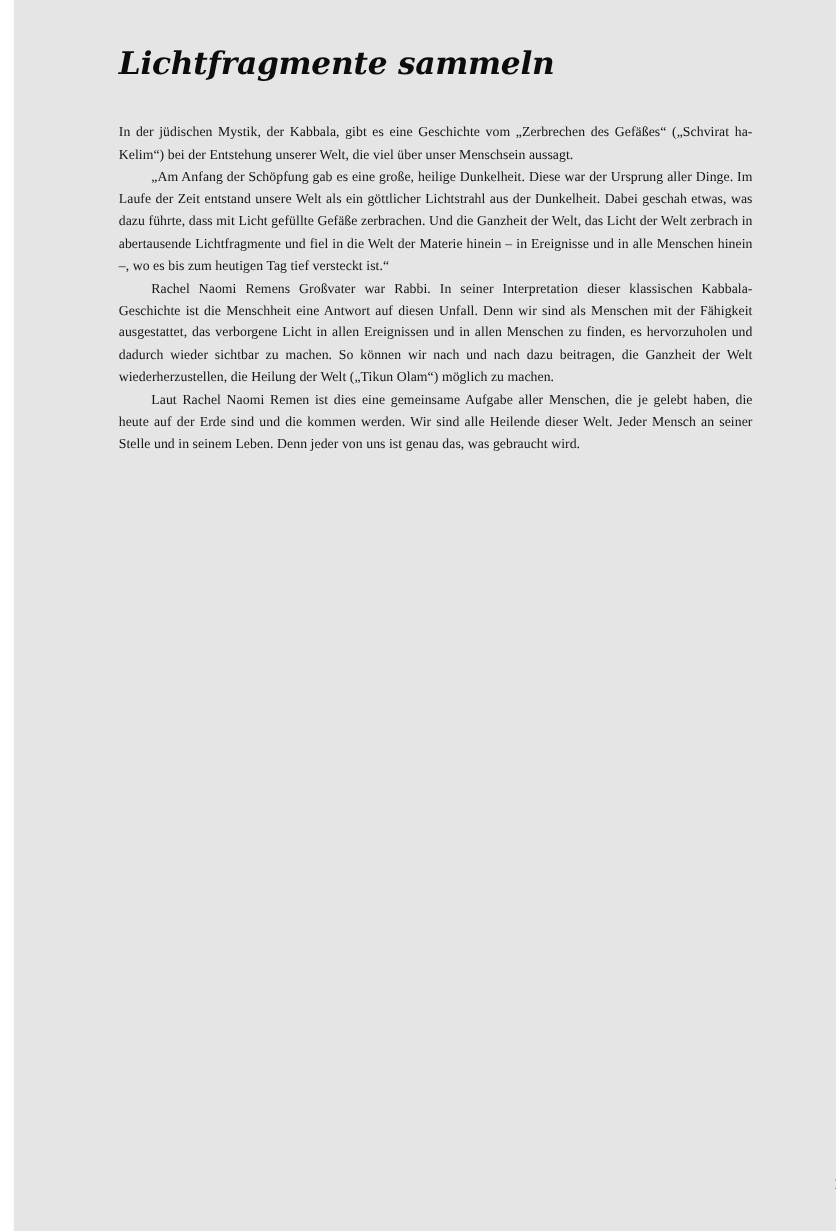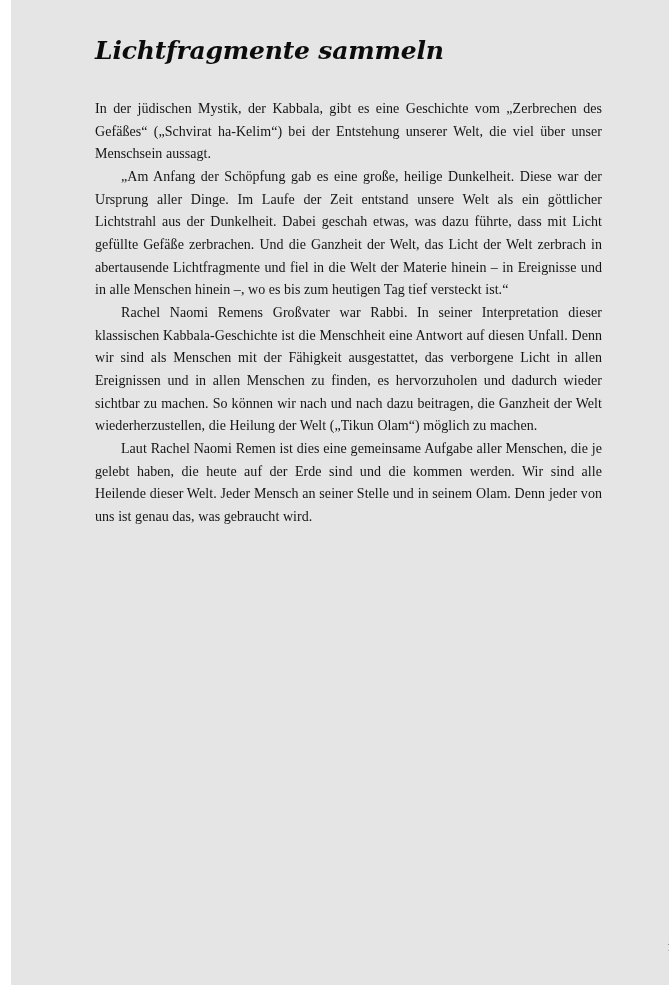--- a/index.html
+++ b/index.html
@@ -30,21 +30,21 @@
     font-style: italic;
     font-weight: 700;
     font-size: 25px;
     line-height: 1.2;
     letter-spacing: -0.2px;
     margin: 0 0 32px 0;
     color: #0c0c0c;
   }
   .body-text p {
     margin: 0;
-    font-size: 14px;
+    font-size: 11px;
     line-height: 1.62;
     text-align: justify;
     text-justify: inter-word;
     hyphens: manual;
     color: #141414;
     letter-spacing: 0.05px;
   }
   .body-text p.indent {
     text-indent: 26px;
   }
@@ -61,16 +61,16 @@
 </style>
 </head>
 <body>
 
 <div class="page">
   <h1 class="chapter-title">Lichtfragmente sammeln</h1>
   <div class="body-text">
     <p>In der jüdischen Mystik, der Kabbala, gibt es eine Geschichte vom „Zerbrechen des Gefäßes“ („Schvirat ha-Kelim“) bei der Entstehung unserer Welt, die viel über unser Menschsein aussagt.</p>
     <p class="indent">„Am Anfang der Schöpfung gab es eine große, heilige Dunkelheit. Diese war der Ursprung aller Dinge. Im Laufe der Zeit entstand unsere Welt als ein göttlicher Lichtstrahl aus der Dunkelheit. Dabei geschah etwas, was dazu führte, dass mit Licht gefüllte Gefäße zerbrachen. Und die Ganzheit der Welt, das Licht der Welt zerbrach in abertausende Lichtfragmente und fiel in die Welt der Materie hinein – in Ereignisse und in alle Menschen hinein –, wo es bis zum heutigen Tag tief versteckt ist.“</p>
     <p class="indent">Rachel Naomi Remens Großvater war Rabbi. In seiner Interpretation dieser klassischen Kabbala-Geschichte ist die Menschheit eine Antwort auf diesen Unfall. Denn wir sind als Menschen mit der Fähigkeit ausgestattet, das verborgene Licht in allen Ereignissen und in allen Menschen zu finden, es hervorzuholen und dadurch wieder sichtbar zu machen. So können wir nach und nach dazu beitragen, die Ganzheit der Welt wiederherzustellen, die Heilung der Welt („Tikun Olam“) möglich zu machen.</p>
-    <p class="indent">Laut Rachel Naomi Remen ist dies eine gemeinsame Aufgabe aller Menschen, die je gelebt haben, die heute auf der Erde sind und die kommen werden. Wir sind alle Heilende dieser Welt. Jeder Mensch an seiner Stelle und in seinem Olam. Denn jeder von uns ist genau das, was gebraucht wird.</p>
+    <p class="indent">Laut Rachel Naomi Remen ist dies eine gemeinsame Aufgabe aller Menschen, die je gelebt haben, die heute auf der Erde sind und die kommen werden. Wir sind alle Heilende dieser Welt. Jeder Mensch an seiner Stelle und in seinem Leben. Denn jeder von uns ist genau das, was gebraucht wird.</p>
   </div>
   <div class="page-number">16</div>
 </div>
 
 </body></html>

